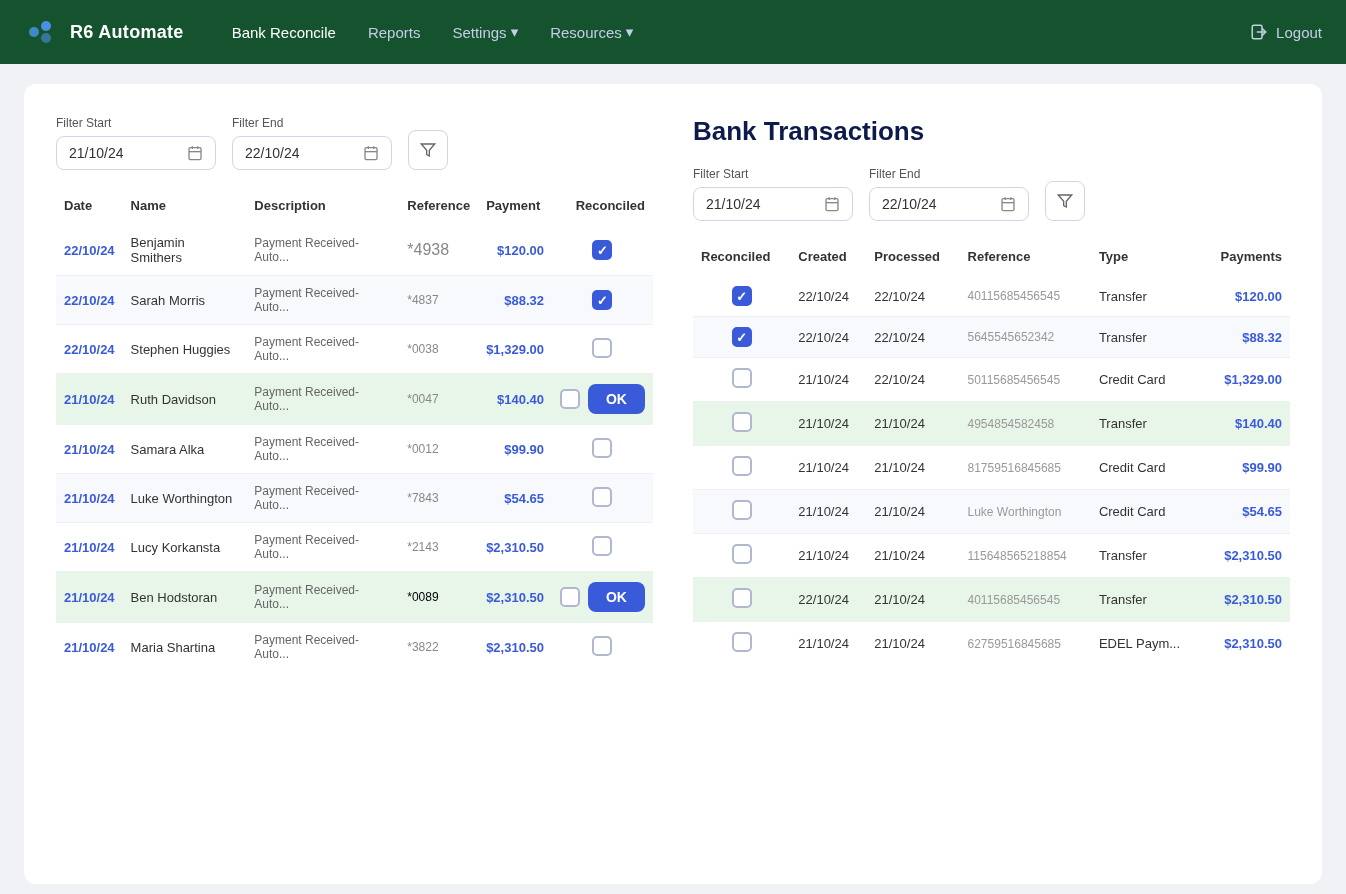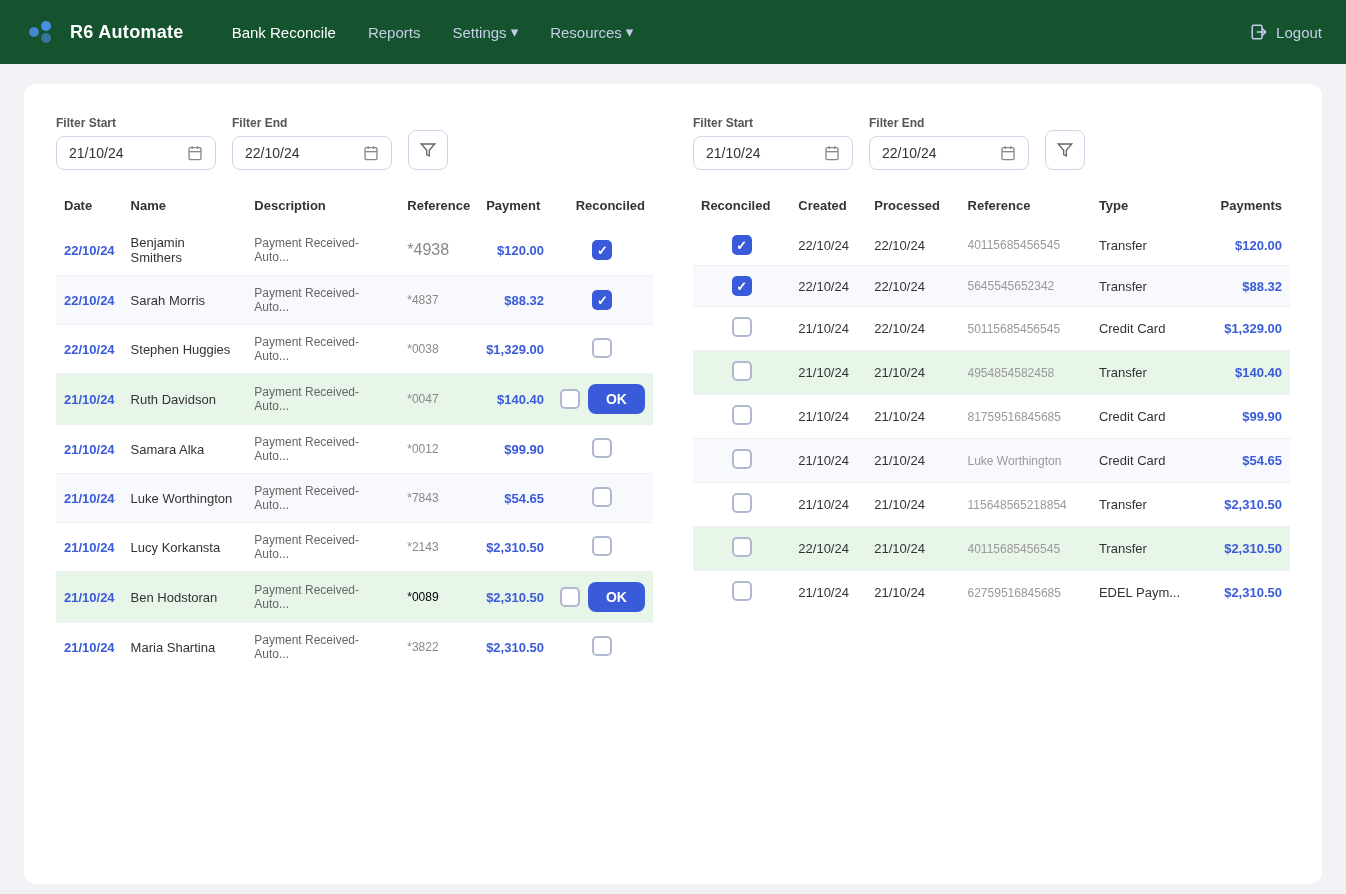--- a/index.html
+++ b/index.html
@@ -95,21 +95,21 @@
       margin-bottom: 20px;
     }
     .filter-group {
       display: flex;
       flex-direction: column;
       gap: 6px;
     }
     .filter-label {
       font-size: 12px;
       color: #555;
-      font-weight: 700;
+      font-weight: 400;
     }
     .filter-input {
       display: flex;
       align-items: center;
       border: 1.5px solid #d0d5e8;
       border-radius: 8px;
       padding: 8px 12px;
       gap: 8px;
       min-width: 160px;
       background: #fff;
@@ -385,20 +385,21 @@
     <td style="text-align:right"><span class="payment-val">$2,310.50</span></td>
     <td class="col-reconciled">
       <div class="check-box " style="margin:0 auto"></div>
     </td>
   </tr>
           </tbody>
       </table>
     </div>
 
     <div>
+      <h2 class="section-title">Bank Transactions</h2>
       <div class="filter-row">
         <div class="filter-group">
           <span class="filter-label">Filter Start</span>
           <div class="filter-input">
             <span>21/10/24</span>
             <svg width="16" height="16" viewBox="0 0 24 24" fill="none" stroke="#888" stroke-width="2">
                 <rect x="3" y="4" width="18" height="18" rx="2"></rect>
                 <line x1="16" y1="2" x2="16" y2="6"></line>
                 <line x1="8" y1="2" x2="8" y2="6"></line>
                 <line x1="3" y1="10" x2="21" y2="10"></line>

